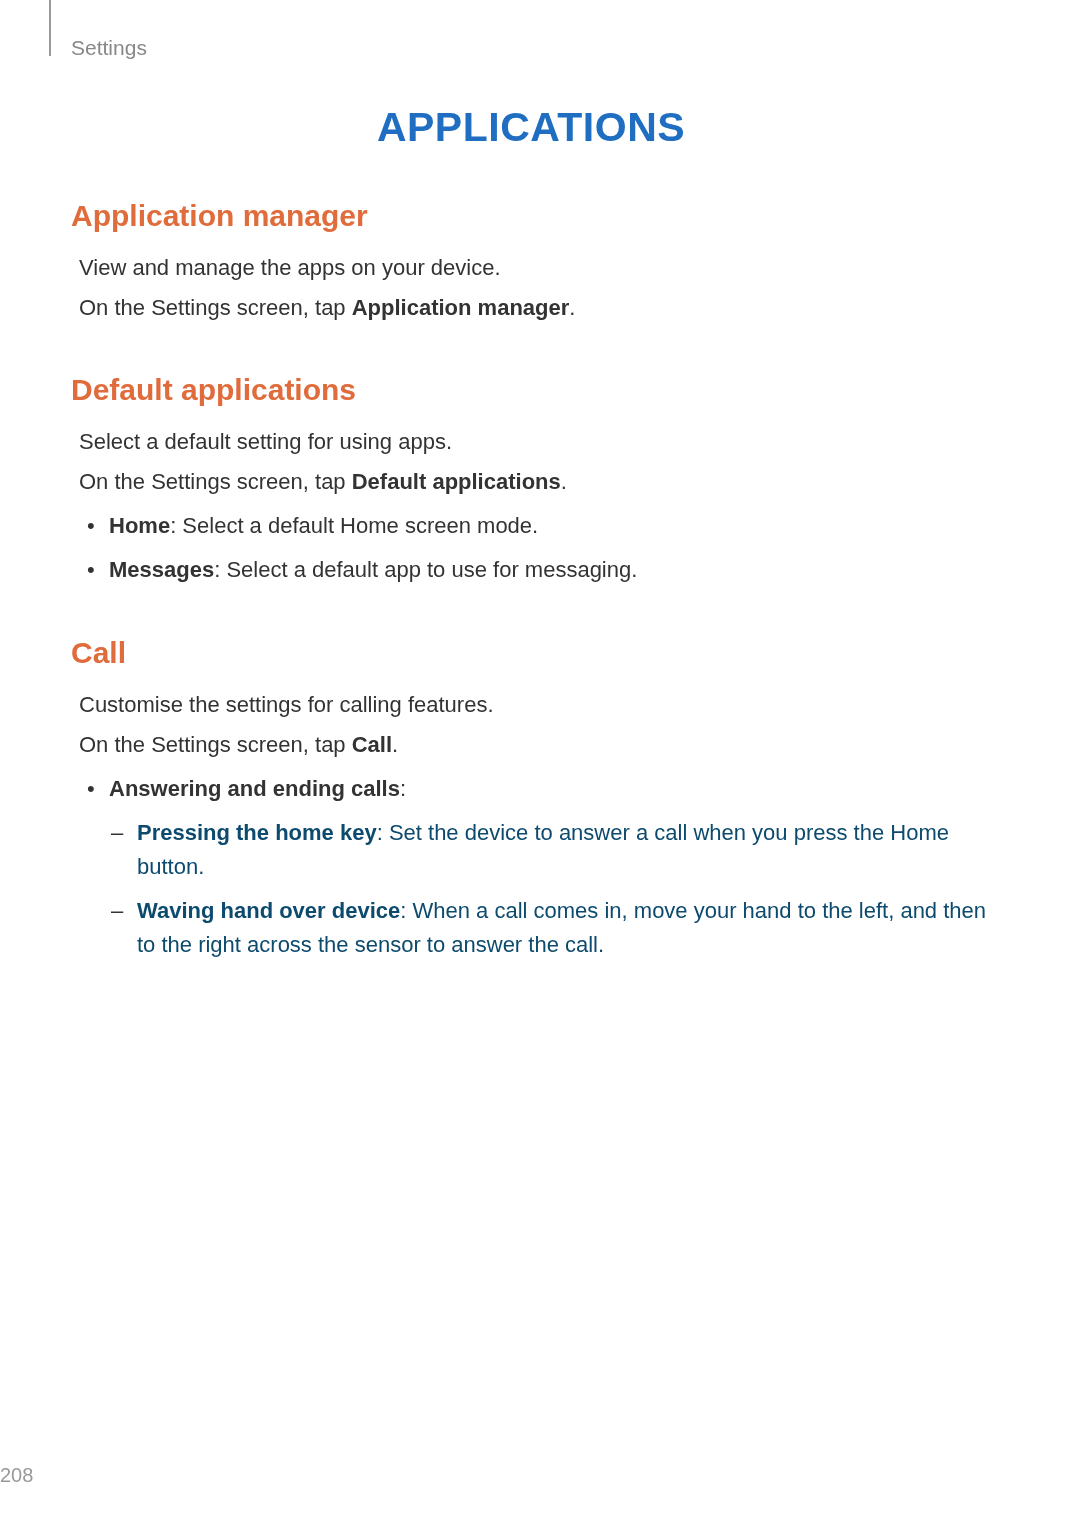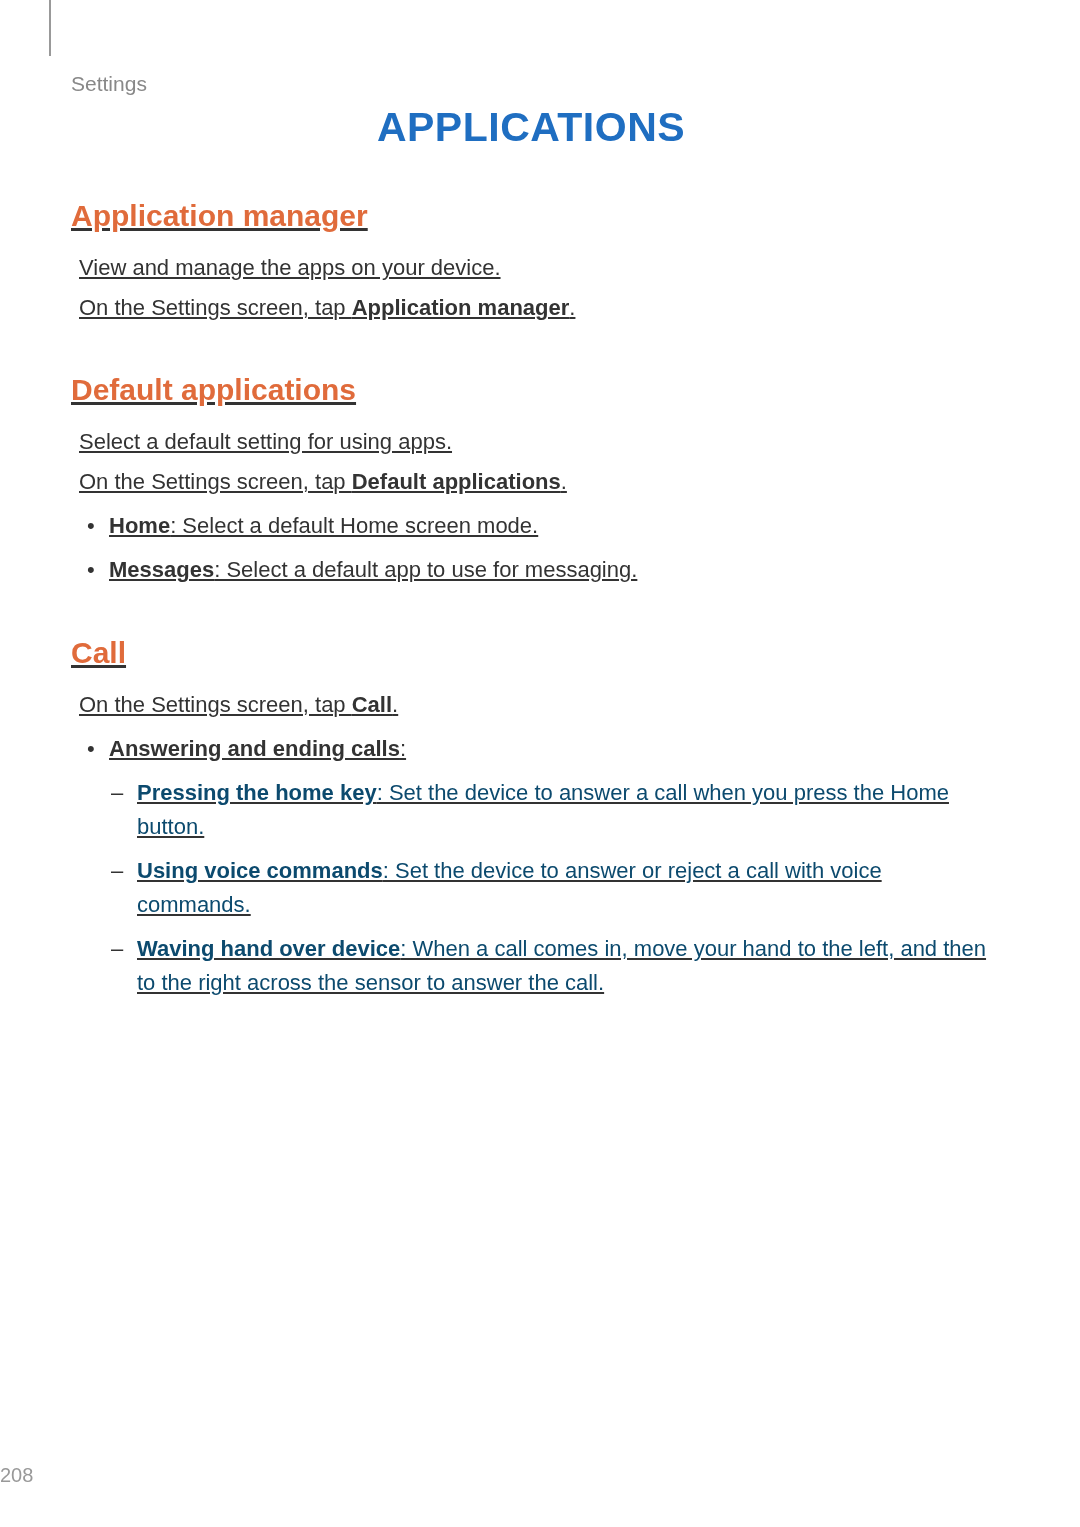--- a/index.html
+++ b/index.html
@@ -23,21 +23,20 @@
       height: 56px;
       background: #999;
     }
     .header-label {
       position: absolute;
       left: 71px;
       top: 36px;
       font-size: 21px;
       color: #888;
       font-weight: 400;
-      margin-top: 36px;
     }
     .content {
       position: absolute;
       left: 71px;
       top: 104px;
       width: 920px;
     }
     h1 {
       color: #1f6ec1;
       font-size: 41px;
@@ -47,21 +46,20 @@
       text-align: center;
     }
     h2 {
       color: #e06b3b;
       font-size: 30px;
       font-weight: 700;
       margin-bottom: 18px;
     }
     .section {
       margin-bottom: 48px;
-      text-decoration: underline;
     }
     .para {
       font-size: 22px;
       line-height: 1.55;
       color: #333;
       margin-bottom: 6px;
       margin-left: 8px;
     }
     .bold {
       font-weight: 700;
@@ -143,32 +141,30 @@
         <span class="bold">Home</span><span>: Select a default Home screen mode.</span>
       </li>
       <li>
         <span class="bold">Messages</span><span>: Select a default app to use for messaging.</span>
       </li>
     </ul>
   </div>
 
   <div class="section">
     <h2>Call</h2>
+    <p class="para">Customise the settings for calling features.</p>
     <p class="para">
       <span>On the Settings screen, tap </span><span class="bold">Call</span><span>.</span>
     </p>
     <ul class="level1">
       <li>
         <span class="bold">Answering and ending calls</span><span>:</span>
         <ul class="level2">
           <li>
             <span class="bold">Pressing the home key</span><span>: Set the device to answer a call when you press the Home button.</span>
-          </li>
-          <li>
-            <span class="bold">Using voice commands</span><span>: Set the device to answer or reject a call with voice commands.</span>
           </li>
           <li>
             <span class="bold">Waving hand over device</span><span>: When a call comes in, move your hand to the left, and then to the right across the sensor to answer the call.</span>
           </li>
         </ul>
       </li>
     </ul>
   </div>
 </div>
 

